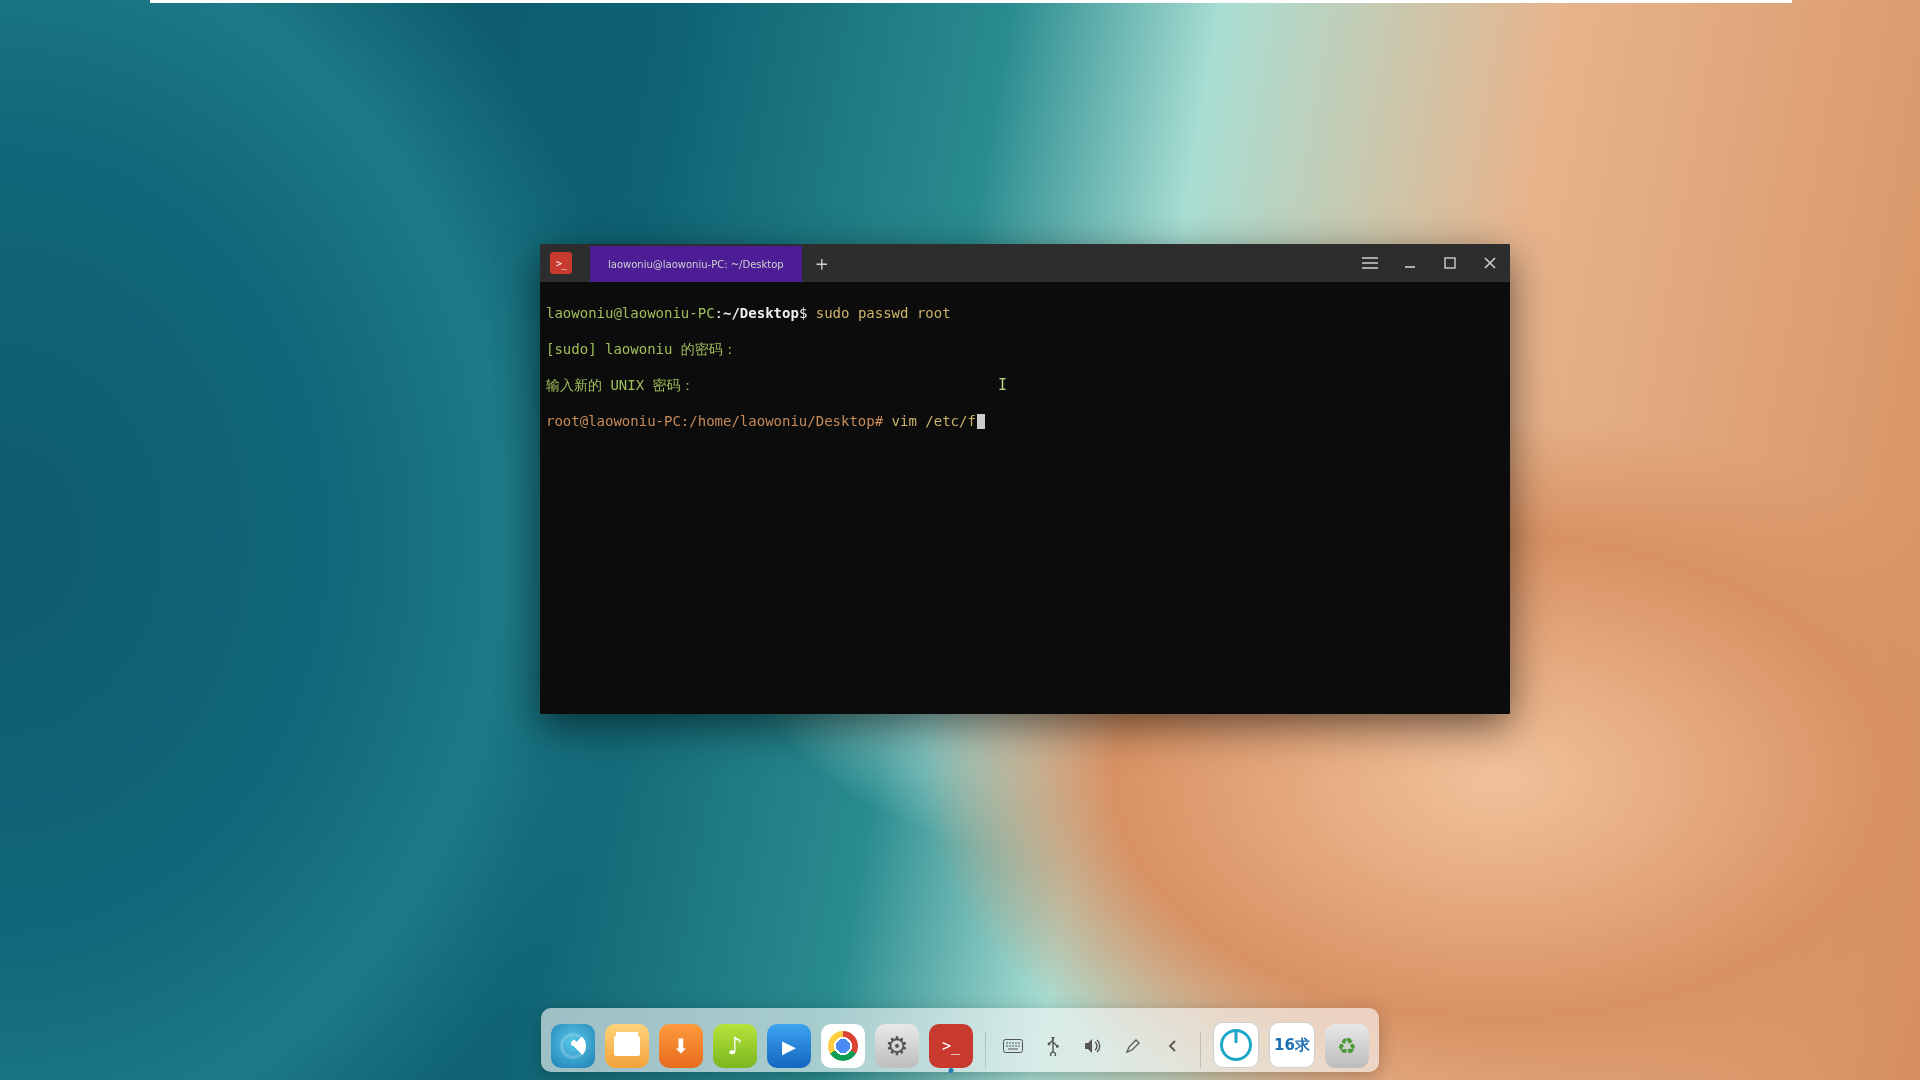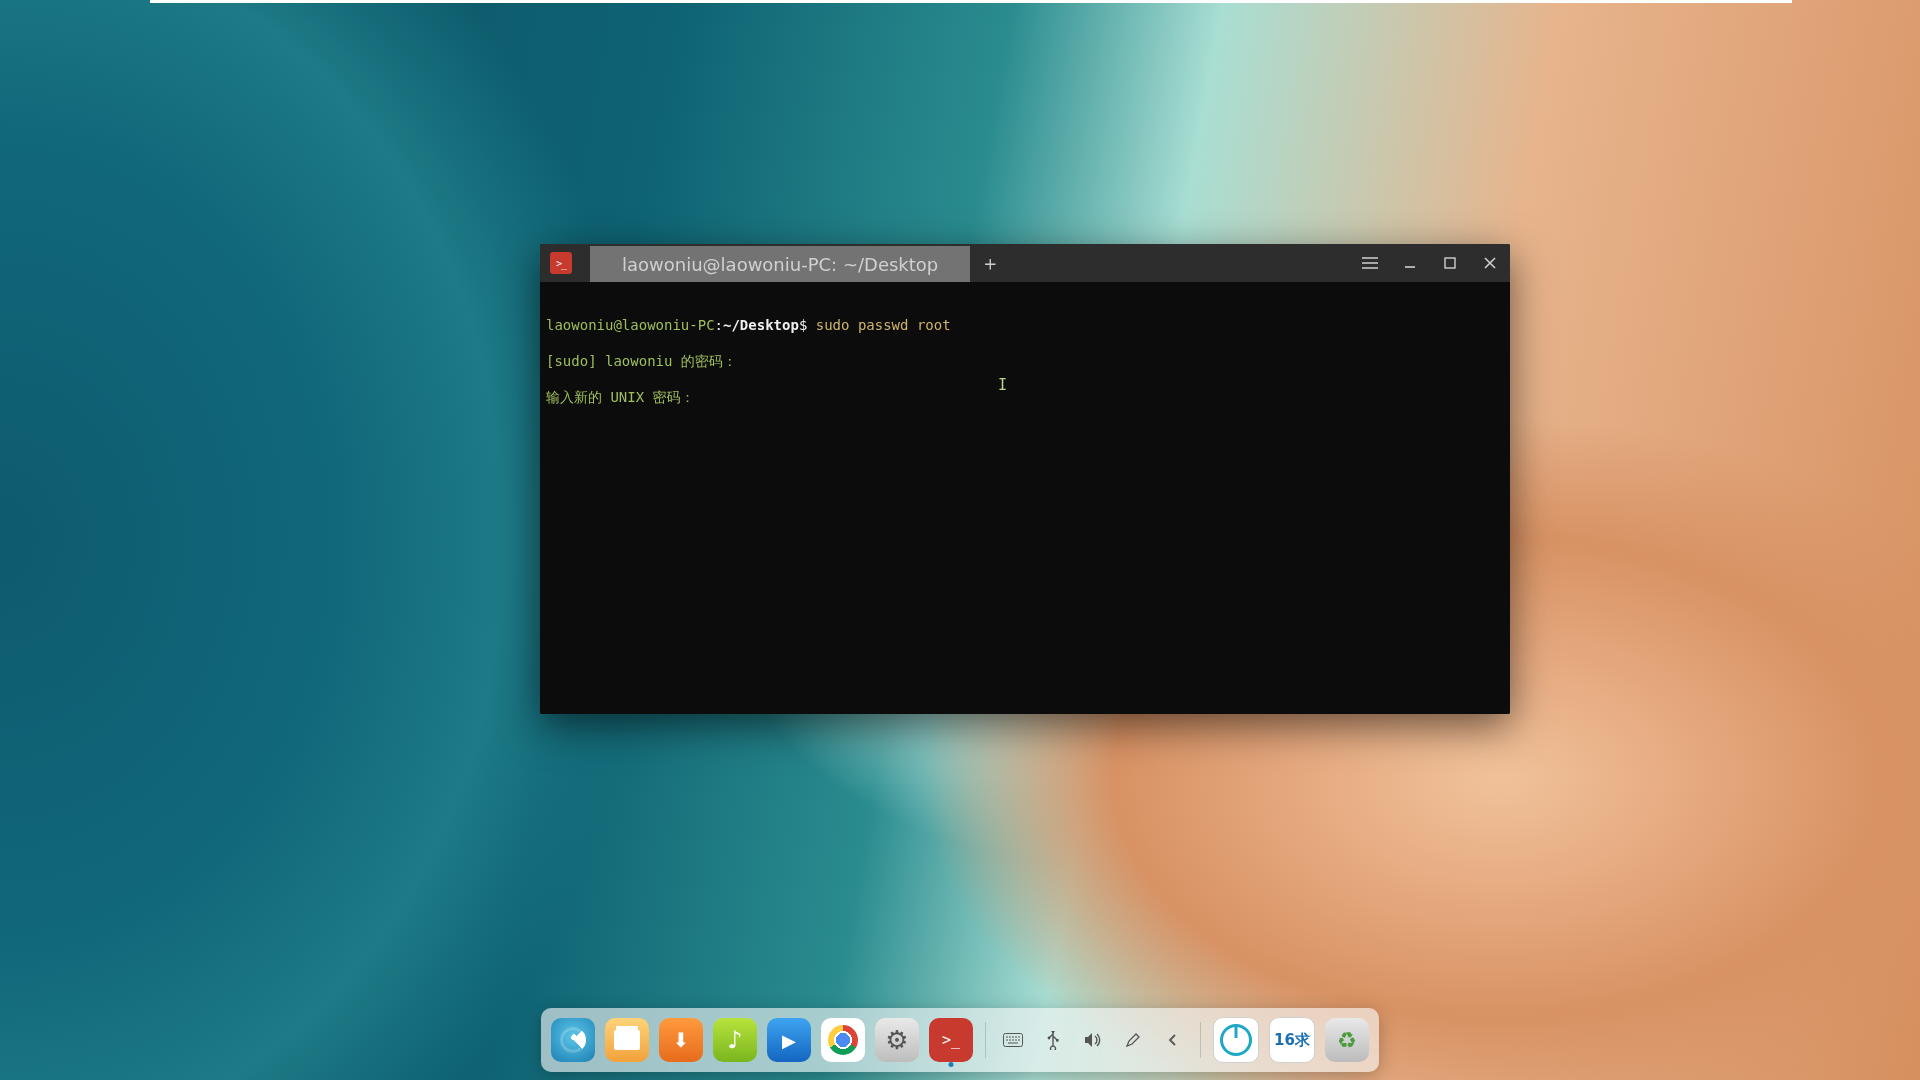--- a/index.html
+++ b/index.html
@@ -71,24 +71,24 @@
   }
   .tab-area {
     display: flex;
     align-items: stretch;
     height: 100%;
     margin-left: 18px;
   }
   .tab {
     display: flex;
     align-items: center;
-    padding: 0 32px;
+    padding: 0 18px;
     color: #d0d0d0;
-    font-size: 18px;
-    background: #737373;
+    font-size: 10px;
+    background: #4c1d95;
     border-top: 2px solid #2d2d2d;
   }
   .new-tab-btn {
     width: 32px;
     display: flex;
     align-items: center;
     justify-content: center;
     color: #cfcfcf;
     font-size: 20px;
     cursor: pointer;
@@ -107,21 +107,21 @@
     align-items: center;
     justify-content: center;
     color: #cfcfcf;
     cursor: pointer;
   }
   .menu-btn svg, .win-btn svg { display:block; }
 
   .terminal-body {
     flex: 1;
     background: #0c0c0c;
-    padding: 16px 6px 6px 6px;
+    padding: 4px 6px 6px 6px;
     font-family: "DejaVu Sans Mono", "Noto Sans Mono", monospace;
     font-size: 14px;
     line-height: 18px;
     color: #b8d68c;
     white-space: pre;
     overflow: hidden;
     position: relative;
   }
   .line { white-space: pre; }
   .seg-user  { color: #9fbf5a; }     
@@ -150,21 +150,21 @@
 
   
   .dock {
     position: absolute;
     left: 50%;
     bottom: 8px;
     transform: translateX(-50%);
     height: 56px;
     padding: 4px 10px;
     display: flex;
-    align-items: center;
+    align-items: flex-end;
     gap: 10px;
     background: rgba(245,245,245,0.62);
     border-radius: 10px;
     box-shadow: 0 4px 18px rgba(0,0,0,0.25);
     backdrop-filter: blur(6px);
   }
   .dock-item {
     width: 44px;
     height: 44px;
     border-radius: 10px;
@@ -270,20 +270,21 @@
               <path d="M1 1l10 10M11 1L1 11" stroke="#cfcfcf" stroke-width="1.6"></path>
             </svg>
         </div>
       </div>
     </div>
 
     <div class="terminal-body">
 <div class="line"><span class="seg-user">laowoniu@laowoniu-PC</span><span class="seg-colon">:</span><span class="seg-path">~/Desktop</span><span class="seg-dollar">$</span><span class="seg-cmd"> sudo passwd root</span></div>
 <div class="line"><span class="seg-out">[sudo] laowoniu 的密码：</span></div>
 <div class="line"><span class="seg-out">输入新的 UNIX 密码：</span></div>
+<div class="line"><span class="seg-rootp">root@laowoniu-PC:/home/laowoniu/Desktop</span><span class="seg-rooth">#</span><span class="seg-rootc"> vim /etc/f</span><span class="cursor-block"></span></div>
       <span class="text-cursor-ibeam" style="left:458px; top:94px;">I</span>
     </div>
   </div>
 
   <div class="dock">
     <div class="dock-item di-launcher" title="Launcher"></div>
     <div class="dock-item di-files" title="File Manager"></div>
     <div class="dock-item di-store" title="App Store"></div>
     <div class="dock-item di-music" title="Music"></div>
     <div class="dock-item di-video" title="Video"></div>

